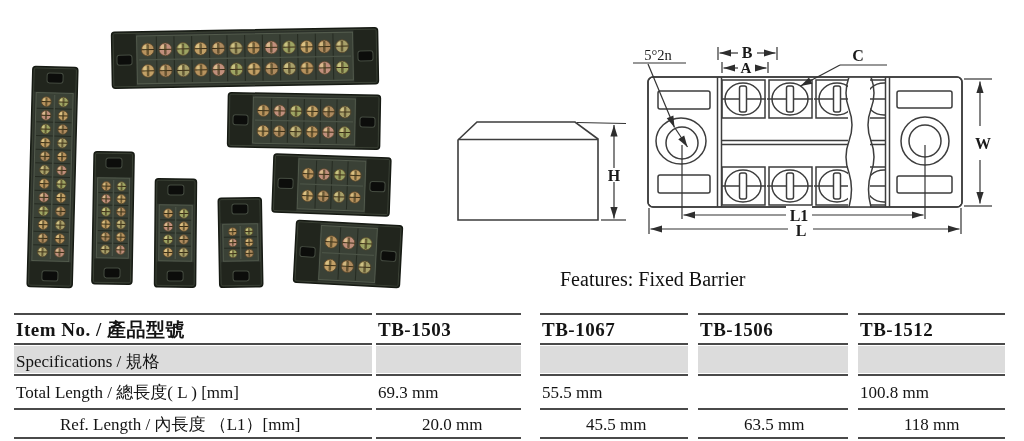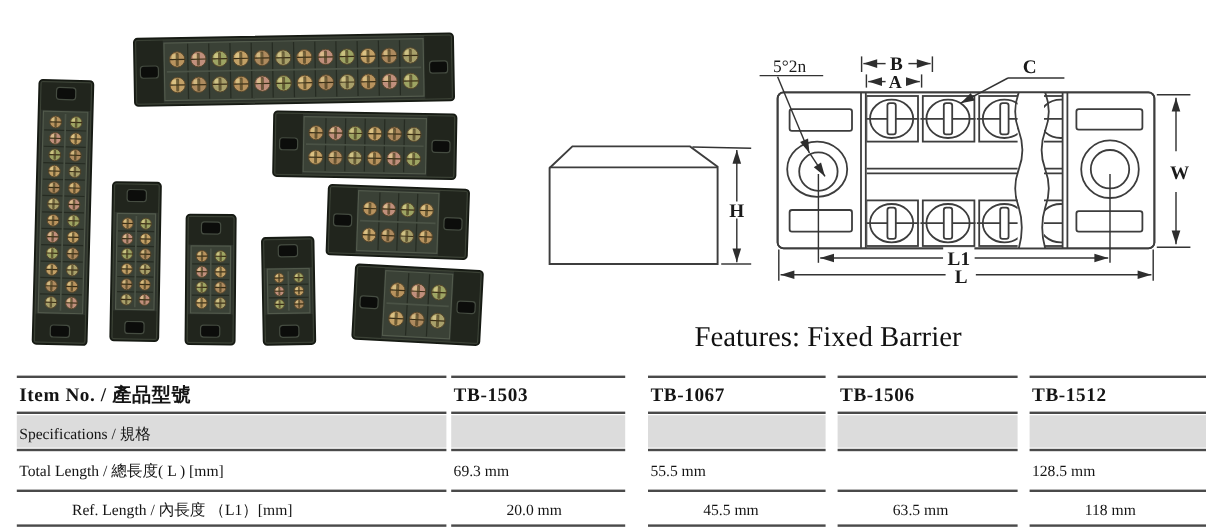--- a/index.html
+++ b/index.html
@@ -1,26 +1,26 @@
 <!DOCTYPE html>
 <html><head>
 <meta charset="utf-8">
 <style>
   html,body{margin:0;padding:0;background:#fff;}
   #page{position:relative;width:1024px;height:441px;background:#fff;overflow:hidden;
         font-family:"Liberation Serif","DejaVu Serif",serif;color:#141414;}
   svg{position:absolute;left:0;top:0;}
-  .caption{position:absolute;left:560px;top:268px;width:260px;text-align:center;
-           font-size:24px;color:#111;white-space:nowrap;}
+  .caption{position:absolute;left:560px;top:268px;width:260px;text-align:left;
+           font-size:20px;color:#111;white-space:nowrap;}
   
   .col{position:absolute;top:313px;height:126px;}
   .rule{position:absolute;left:0;right:0;height:2px;background:#4a4a4a;}
   .band{position:absolute;left:0;right:0;top:33px;height:27px;background:#dcdcdc;}
-  .cell{position:absolute;left:2px;right:0;font-size:13px;white-space:nowrap;overflow:hidden;}
-  .cell.hd{top:3px;height:27px;line-height:27px;font-weight:bold;font-size:16px;letter-spacing:.5px;}
+  .cell{position:absolute;left:2px;right:0;font-size:17px;white-space:nowrap;overflow:hidden;}
+  .cell.hd{top:3px;height:27px;line-height:27px;font-weight:bold;font-size:19px;letter-spacing:.5px;}
   .cell.spec{top:37px;height:23px;line-height:23px;}
   .cell.total{top:66px;height:28px;line-height:28px;}
   .cell.ref{top:99px;height:25px;line-height:25px;margin-left:44px;}
   .dimtxt{font-family:"Liberation Serif","DejaVu Serif",serif;font-weight:bold;fill:#1a1a1a;}
 </style>
 </head>
 <body>
 
 <div id="page">
 
@@ -763,18 +763,18 @@
     </div>
 
     <div class="col" style="left:858px;width:147px;">
       <div class="rule" style="top:0"></div>
       <div class="rule" style="top:30px"></div>
       <div class="rule" style="top:61px"></div>
       <div class="rule" style="top:95px"></div>
       <div class="rule" style="top:124px"></div>
       <div class="band"></div>
       <div class="cell hd">TB-1512</div>
-      <div class="cell total">128.5 mm</div>
+      <div class="cell total">100.8 mm</div>
       <div class="cell ref">118 mm</div>
     </div>
   </div>
 
 </div>
 
 </body></html>

